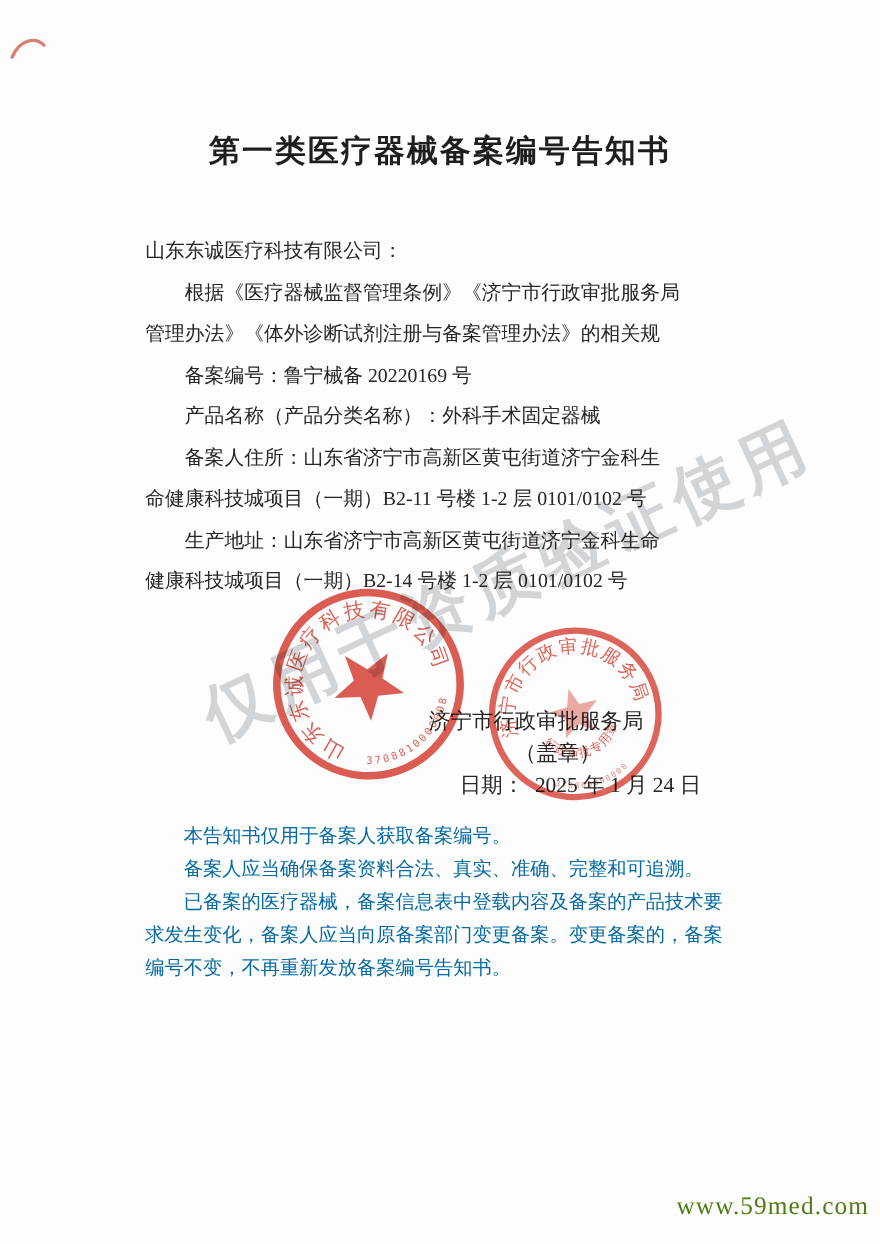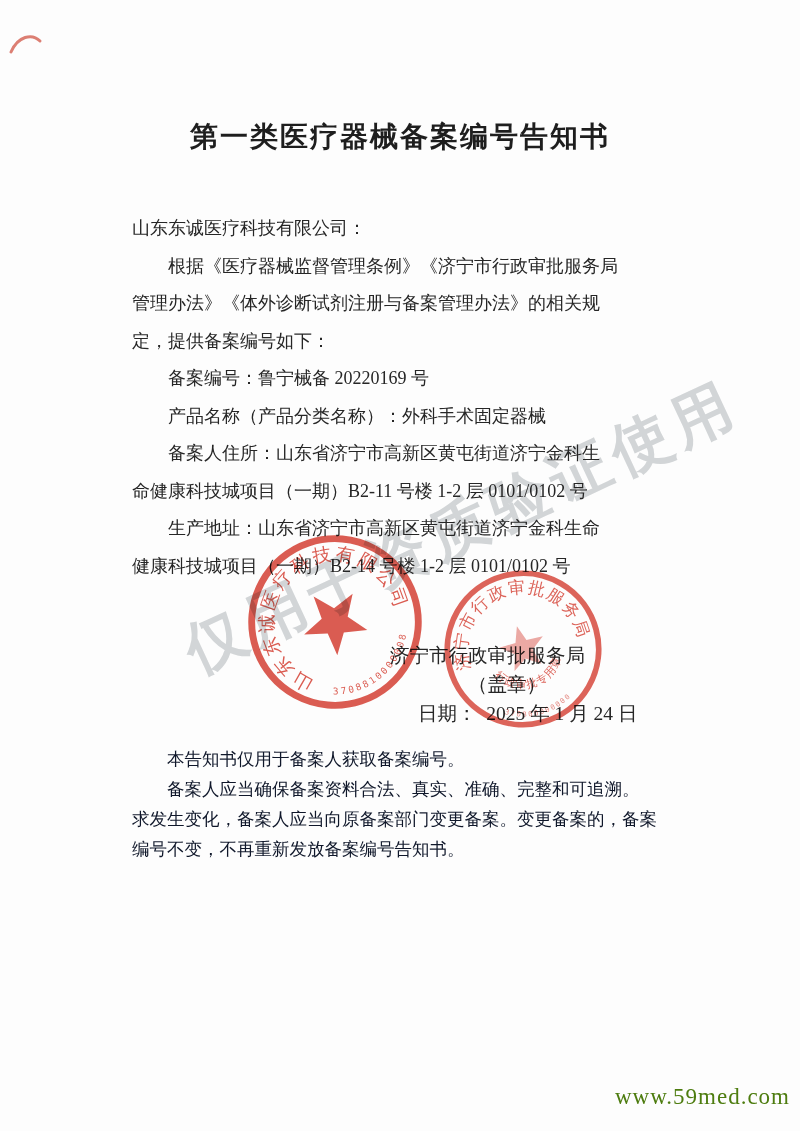--- a/index.html
+++ b/index.html
@@ -27,21 +27,21 @@
     font-family:Liberation Sans, sans-serif;
     font-weight:bold;font-size:28px;letter-spacing:2px;color:#1e1e1e;
   }
   .body-text{position:absolute;left:132px;top:210px;width:540px;font-size:18px;color:#262626;}
   .bline{height:37.5px;line-height:37.5px;white-space:nowrap;}
   .indent{padding-left:2em;}
   .sign{position:absolute;font-size:19.5px;color:#262626;white-space:pre;}
   .issuer{left:390px;top:642px;}
   .seal-note{left:468px;top:671px;}
   .date{left:418px;top:700px;}
-  .notes{position:absolute;left:132px;top:744px;width:545px;font-size:17.5px;color:#0f172a;}
+  .notes{position:absolute;left:132px;top:744px;width:545px;font-size:17.5px;color:#0369a1;}
   .nline{height:30px;line-height:30px;white-space:nowrap;}
   .site{
     position:absolute;right:10px;top:1084px;
     font-family:Liberation Serif, serif;
     font-size:23px;letter-spacing:1px;color:#4d7c0f;z-index:2;
   }
   .seal{position:absolute;z-index:3;mix-blend-mode:multiply;pointer-events:none;}
   .seal-company{left:237px;top:524px;width:196px;height:196px;opacity:.82;}
   .seal-agency{left:434px;top:560px;width:178px;height:178px;opacity:.78;}
   .corner-mark{position:absolute;left:8px;top:30px;z-index:3;opacity:.7;}
@@ -57,36 +57,36 @@
     <path d="M3,22 C10,6 24,3 32,11" stroke="#cf4a3a" stroke-width="3" fill="none" stroke-linecap="round"></path>
   </svg>
 
   <div class="content">
     <div class="title">第一类医疗器械备案编号告知书</div>
 
     <div class="body-text">
       <div class="bline">山东东诚医疗科技有限公司：</div>
       <div class="bline indent">根据《医疗器械监督管理条例》《济宁市行政审批服务局</div>
       <div class="bline">管理办法》《体外诊断试剂注册与备案管理办法》的相关规</div>
-      <div class="bline">定，提供备案编号如下：</div>
       <div class="bline indent">备案编号：鲁宁械备 20220169 号</div>
       <div class="bline indent">产品名称（产品分类名称）：外科手术固定器械</div>
       <div class="bline indent">备案人住所：山东省济宁市高新区黄屯街道济宁金科生</div>
       <div class="bline">命健康科技城项目（一期）B2-11 号楼 1-2 层 0101/0102 号</div>
       <div class="bline indent">生产地址：山东省济宁市高新区黄屯街道济宁金科生命</div>
       <div class="bline">健康科技城项目（一期）B2-14 号楼 1-2 层 0101/0102 号</div>
     </div>
 
     <div class="sign issuer">济宁市行政审批服务局</div>
     <div class="sign seal-note">（盖章）</div>
     <div class="sign date">日期：  2025 年 1 月 24 日</div>
 
     <div class="notes">
       <div class="nline indent">本告知书仅用于备案人获取备案编号。</div>
       <div class="nline indent">备案人应当确保备案资料合法、真实、准确、完整和可追溯。</div>
+      <div class="nline indent">已备案的医疗器械，备案信息表中登载内容及备案的产品技术要</div>
       <div class="nline">求发生变化，备案人应当向原备案部门变更备案。变更备案的，备案</div>
       <div class="nline">编号不变，不再重新发放备案编号告知书。</div>
     </div>
   </div>
 
   <svg class="seal seal-company" viewBox="0 0 200 200">
     <defs>
       <path id="arcTopL" d="M 55.45,144.55 A 63,63 0 1 1 144.55,144.55"></path>
       <path id="arcBotL" d="M 30.5,125.3 A 74,74 0 0 0 169.5,125.3"></path>
     </defs>

